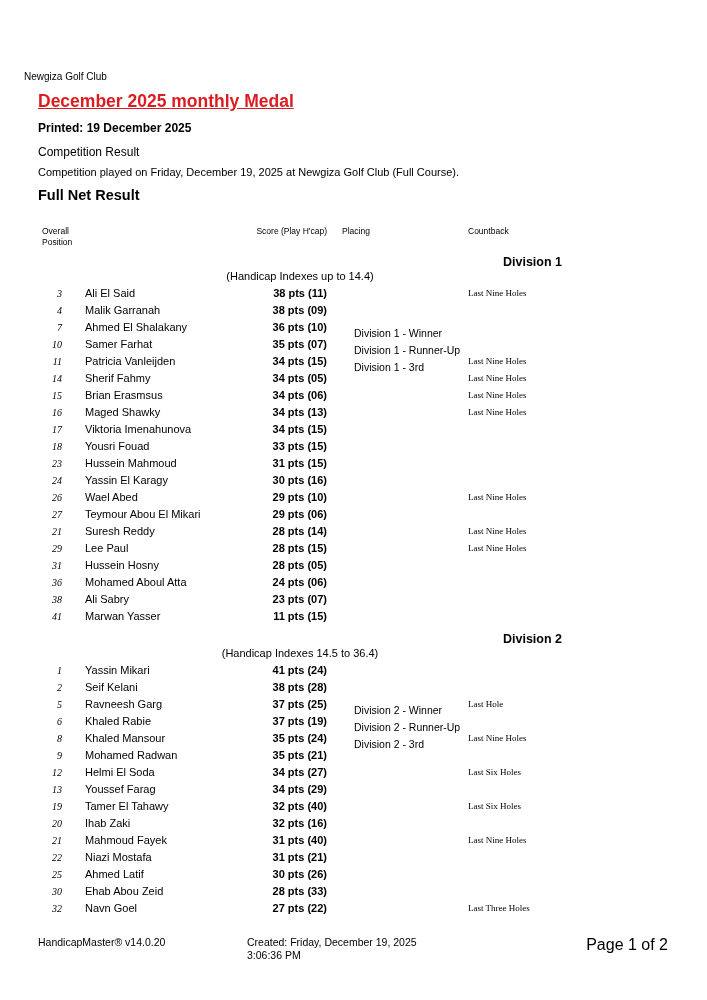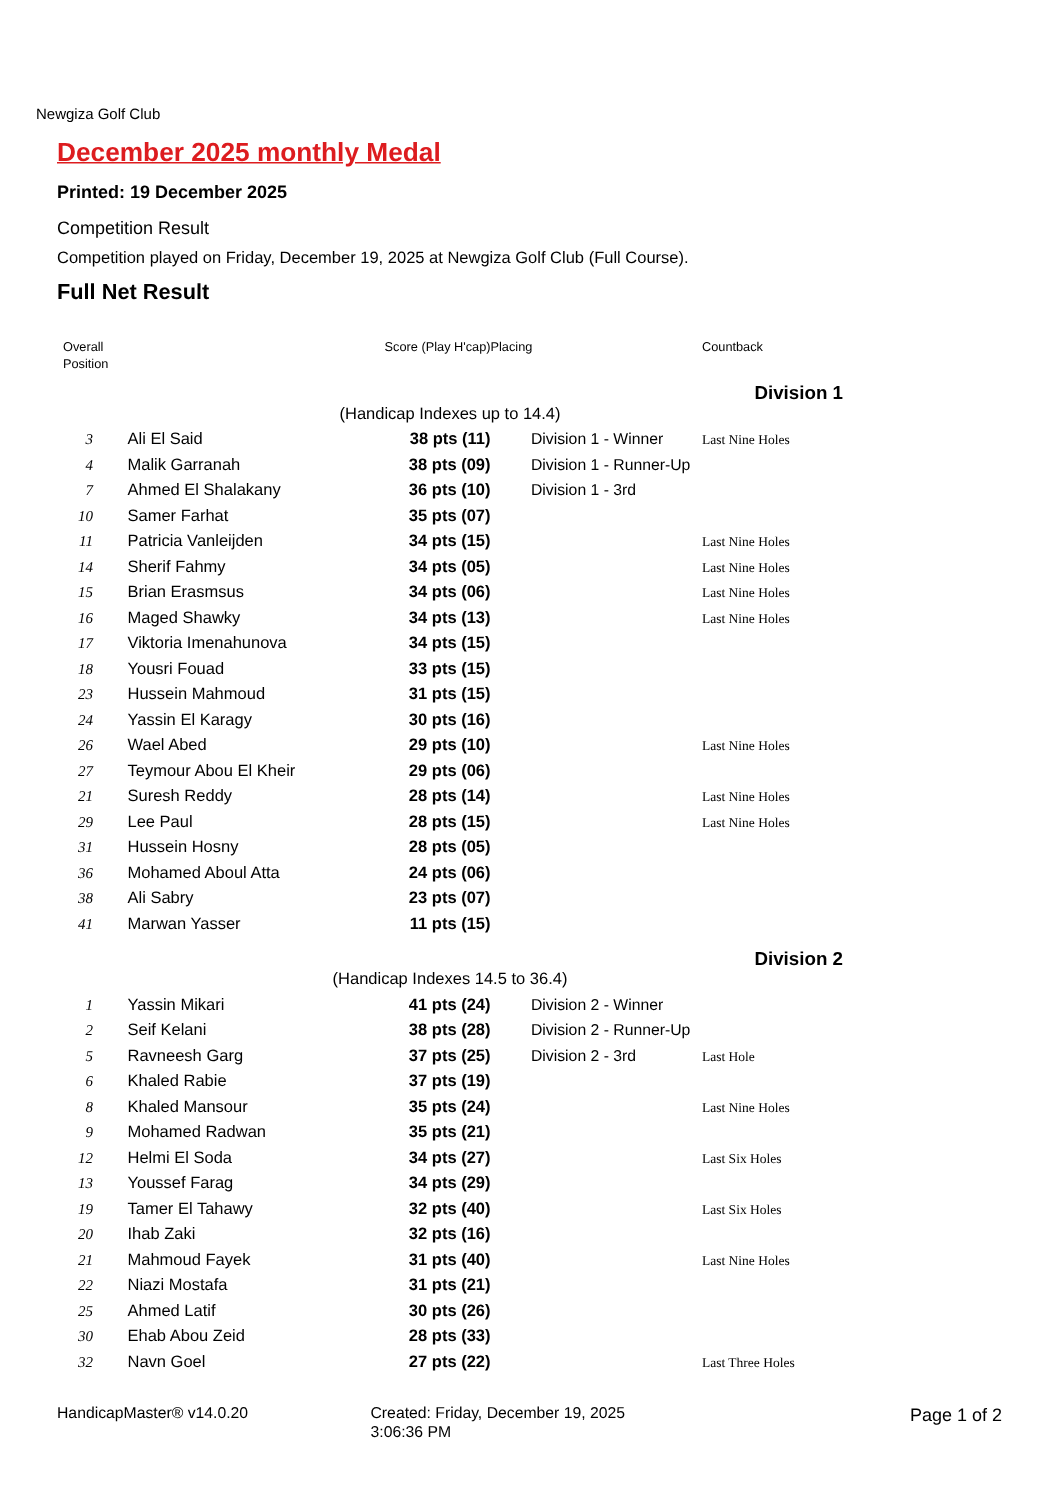--- a/index.html
+++ b/index.html
@@ -13,37 +13,37 @@
   .printed{left:38px;top:121px;font-size:12px;font-weight:bold;}
   .compresult{left:38px;top:145px;font-size:12px;}
   .played{left:38px;top:166px;font-size:11px;text-align:center;}
   .fullnet{left:38px;top:187px;font-size:14.5px;font-weight:bold;}
 
   .table{left:38px;top:226px;width:630px;}
   .grid{display:grid;grid-template-columns:24px 180px 85px 141px 200px;}
   .hdr{font-size:8.5px;line-height:11px;}
   .hdr .h-pos{padding-left:4px;white-space:nowrap;}
   .hdr .h-score{text-align:right;white-space:nowrap;align-self:start;}
-  .hdr .h-placing{align-self:start;}
+  .hdr .h-placing{padding-left:15px;align-self:start;}
   .hdr .h-countback{align-self:start;}
 
   .centerwrap{width:524px;text-align:center;}
   .div-title{font-size:12.5px;font-weight:bold;margin-top:7px;text-align:right;}
   .div-note{font-size:11px;margin-top:1px;margin-bottom:3px;}
 
   .row{line-height:17px;height:17px;}
   .c-pos{font-family:"Liberation Serif",serif;font-style:italic;font-size:10px;text-align:right;}
   .c-name{padding-left:23px;font-weight:normal;font-size:11px;white-space:nowrap;}
   .c-score{font-weight:bold;font-size:11px;text-align:right;white-space:nowrap;}
-  .c-placing{padding-left:27px;font-size:10.5px;white-space:nowrap;}
+  .c-placing{padding-left:27px;font-size:10.5px;white-space:nowrap;margin-top:40px;}
   .c-countback{font-family:"Liberation Serif",serif;font-size:9px;white-space:nowrap;}
 
   .footer-left{left:38px;top:936px;font-size:10.5px;}
   .footer-center{left:247px;top:936px;width:195px;font-size:10.5px;line-height:13px;}
-  .footer-right{right:39px;top:936px;font-size:12px;text-align:left;}
+  .footer-right{right:39px;top:936px;font-size:16px;text-align:left;}
 </style>
 </head>
 <body>
 
 <div class="abs club">Newgiza Golf Club</div>
 <div class="abs title" style="color: rgb(221, 28, 31);">December 2025 monthly Medal</div>
 <div class="abs printed">Printed: 19 December 2025</div>
 <div class="abs compresult">Competition Result</div>
 <div class="abs played">Competition played on Friday, December 19, 2025 at Newgiza Golf Club (Full Course).</div>
 <div class="abs fullnet">Full Net Result</div>
@@ -151,21 +151,21 @@
         </div>
         <div class="grid row">
           <div class="c-pos">26</div>
           <div class="c-name">Wael Abed</div>
           <div class="c-score">29 pts (10)</div>
           <div class="c-placing"></div>
           <div class="c-countback">Last Nine Holes</div>
         </div>
         <div class="grid row">
           <div class="c-pos">27</div>
-          <div class="c-name">Teymour Abou El Kheir</div>
+          <div class="c-name">Teymour Abou El Mikari</div>
           <div class="c-score">29 pts (06)</div>
           <div class="c-placing"></div>
           <div class="c-countback"></div>
         </div>
         <div class="grid row">
           <div class="c-pos">21</div>
           <div class="c-name">Suresh Reddy</div>
           <div class="c-score">28 pts (14)</div>
           <div class="c-placing"></div>
           <div class="c-countback">Last Nine Holes</div>

